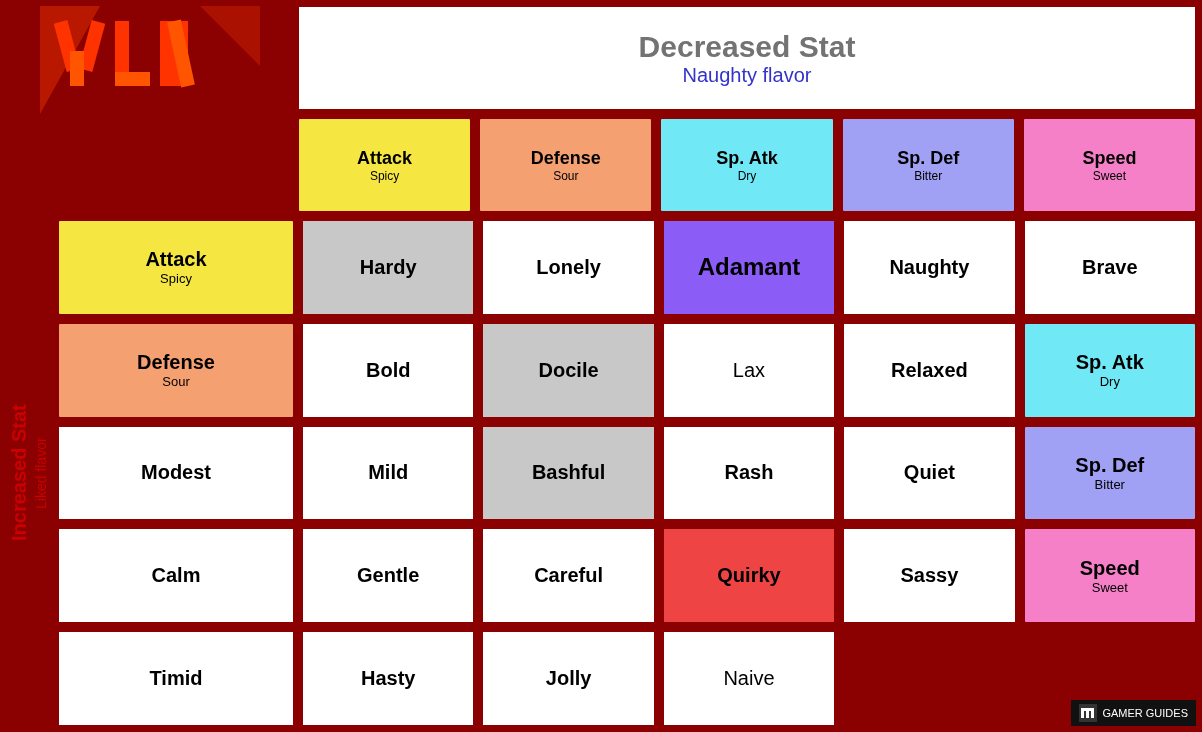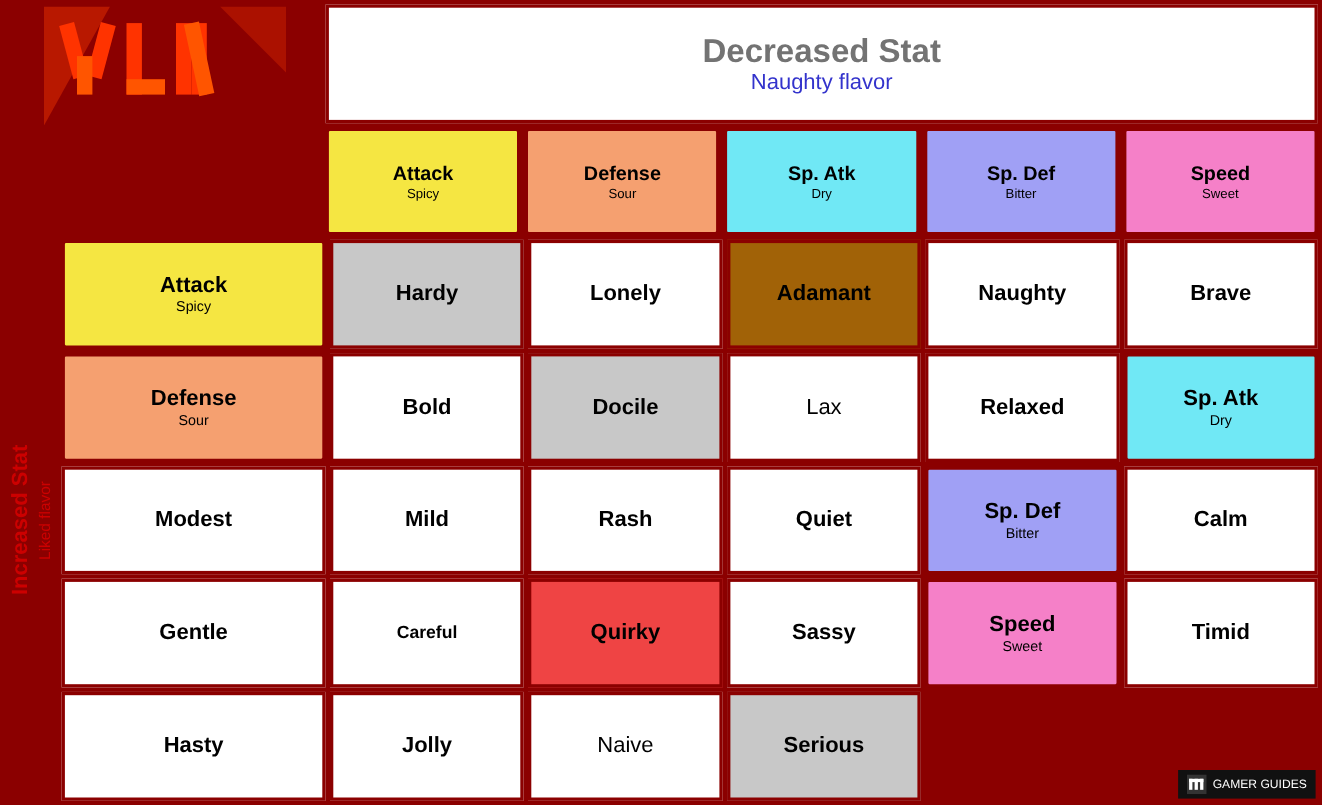--- a/index.html
+++ b/index.html
@@ -67,57 +67,57 @@
           <span style="font-size:12px;font-weight:normal;">Sweet</span>
         </div>
       </div>
       <div style="position: absolute; inset: 218px 4px 4px 56px; display: grid; grid-template-columns: 240px 1fr 1fr 1fr 1fr 1fr; grid-template-rows: repeat(5, 1fr); gap: 4px;">
         <div style="background: rgb(245, 230, 66); border: 3px solid rgb(139, 0, 0); border-radius: 4px; display: flex; flex-direction: column; align-items: center; justify-content: center; font-size: 20px; font-weight: bold; text-align: center;">
           <span>Attack</span>
           <span style="font-size:13px;font-weight:normal;">Spicy</span>
         </div>
         <div style="background: rgb(200, 200, 200); border: 3px solid rgb(139, 0, 0); display: flex; align-items: center; justify-content: center; font-size: 20px; font-weight: bold;">Hardy</div>
         <div style="background: white; border: 3px solid rgb(139, 0, 0); display: flex; align-items: center; justify-content: center; font-size: 20px; font-weight: bold;">Lonely</div>
-        <div style="background: #a16207; border: 3px solid rgb(139, 0, 0); display: flex; align-items: center; justify-content: center; font-size: 20px; font-weight: bold;">Adamant</div>
+        <div style="background: #8b5cf6; border: 3px solid rgb(139, 0, 0); display: flex; align-items: center; justify-content: center; font-size: 24px; font-weight: bold;">Adamant</div>
         <div style="background: white; border: 3px solid rgb(139, 0, 0); display: flex; align-items: center; justify-content: center; font-size: 20px; font-weight: bold;">Naughty</div>
         <div style="background: white; border: 3px solid rgb(139, 0, 0); display: flex; align-items: center; justify-content: center; font-size: 20px; font-weight: bold;">Brave</div>
         <div style="background: rgb(245, 160, 112); border: 3px solid rgb(139, 0, 0); border-radius: 4px; display: flex; flex-direction: column; align-items: center; justify-content: center; font-size: 20px; font-weight: bold; text-align: center;">
           <span>Defense</span>
           <span style="font-size:13px;font-weight:normal;">Sour</span>
         </div>
         <div style="background: white; border: 3px solid rgb(139, 0, 0); display: flex; align-items: center; justify-content: center; font-size: 20px; font-weight: bold;">Bold</div>
         <div style="background: rgb(200, 200, 200); border: 3px solid rgb(139, 0, 0); display: flex; align-items: center; justify-content: center; font-size: 20px; font-weight: bold;">Docile</div>
         <div style="background: white; border: 3px solid rgb(139, 0, 0); display: flex; align-items: center; justify-content: center; font-size: 20px; font-weight: normal;">Lax</div>
         <div style="background: white; border: 3px solid rgb(139, 0, 0); display: flex; align-items: center; justify-content: center; font-size: 20px; font-weight: bold;">Relaxed</div>
         <div style="background: rgb(112, 232, 245); border: 3px solid rgb(139, 0, 0); border-radius: 4px; display: flex; flex-direction: column; align-items: center; justify-content: center; font-size: 20px; font-weight: bold; text-align: center;">
           <span>Sp. Atk</span>
           <span style="font-size:13px;font-weight:normal;">Dry</span>
         </div>
         <div style="background: white; border: 3px solid rgb(139, 0, 0); display: flex; align-items: center; justify-content: center; font-size: 20px; font-weight: bold;">Modest</div>
         <div style="background: white; border: 3px solid rgb(139, 0, 0); display: flex; align-items: center; justify-content: center; font-size: 20px; font-weight: bold;">Mild</div>
+        <div style="background: rgb(200, 200, 200); border: 3px solid rgb(139, 0, 0); display: flex; align-items: center; justify-content: center; font-size: 20px; font-weight: bold;">Bashful</div>
         <div style="background: white; border: 3px solid rgb(139, 0, 0); display: flex; align-items: center; justify-content: center; font-size: 20px; font-weight: bold;">Rash</div>
         <div style="background: white; border: 3px solid rgb(139, 0, 0); display: flex; align-items: center; justify-content: center; font-size: 20px; font-weight: bold;">Quiet</div>
         <div style="background: rgb(160, 160, 245); border: 3px solid rgb(139, 0, 0); border-radius: 4px; display: flex; flex-direction: column; align-items: center; justify-content: center; font-size: 20px; font-weight: bold; text-align: center;">
           <span>Sp. Def</span>
           <span style="font-size:13px;font-weight:normal;">Bitter</span>
         </div>
         <div style="background: white; border: 3px solid rgb(139, 0, 0); display: flex; align-items: center; justify-content: center; font-size: 20px; font-weight: bold;">Calm</div>
         <div style="background: white; border: 3px solid rgb(139, 0, 0); display: flex; align-items: center; justify-content: center; font-size: 20px; font-weight: bold;">Gentle</div>
-        <div style="background: white; border: 3px solid rgb(139, 0, 0); display: flex; align-items: center; justify-content: center; font-size: 16px; font-weight: bold;">Careful</div>
+        <div style="background: white; border: 3px solid rgb(139, 0, 0); display: flex; align-items: center; justify-content: center; font-size: 20px; font-weight: bold;">Careful</div>
         <div style="background: #ef4444; border: 3px solid rgb(139, 0, 0); display: flex; align-items: center; justify-content: center; font-size: 20px; font-weight: bold;">Quirky</div>
         <div style="background: white; border: 3px solid rgb(139, 0, 0); display: flex; align-items: center; justify-content: center; font-size: 20px; font-weight: bold;">Sassy</div>
         <div style="background: rgb(245, 128, 200); border: 3px solid rgb(139, 0, 0); border-radius: 4px; display: flex; flex-direction: column; align-items: center; justify-content: center; font-size: 20px; font-weight: bold; text-align: center;">
           <span>Speed</span>
           <span style="font-size:13px;font-weight:normal;">Sweet</span>
         </div>
         <div style="background: white; border: 3px solid rgb(139, 0, 0); display: flex; align-items: center; justify-content: center; font-size: 20px; font-weight: bold;">Timid</div>
         <div style="background: white; border: 3px solid rgb(139, 0, 0); display: flex; align-items: center; justify-content: center; font-size: 20px; font-weight: bold;">Hasty</div>
         <div style="background: white; border: 3px solid rgb(139, 0, 0); display: flex; align-items: center; justify-content: center; font-size: 20px; font-weight: bold;">Jolly</div>
         <div style="background: white; border: 3px solid rgb(139, 0, 0); display: flex; align-items: center; justify-content: center; font-size: 20px; font-weight: normal;">Naive</div>
-        <div style="background: rgb(200, 200, 200); border: 3px solid rgb(139, 0, 0); display: flex; align-items: center; justify-content: center; font-size: 20px; font-weight: bold;">Serious</div>
       </div>
       <div style="position: absolute; top: 4px; left: 296px; right: 4px; height: 108px; background: white; border: 3px solid rgb(139, 0, 0); display: flex; flex-direction: column; align-items: center; justify-content: center;">
         <div style="color:#737373;font-size:30px;font-weight:bold;">Decreased Stat</div>
         <div style="color:#3333cc;font-size:20px;">Naughty flavor</div>
       </div>
     </div>
 
   <div style="position:absolute;bottom:6px;right:6px;background:#111;color:white;font-size:11px;padding:4px 8px;display:flex;align-items:center;gap:5px;z-index:30;">
     <svg width="18" height="18" viewBox="0 0 18 18">
       <rect width="18" height="18" fill="#333"></rect>

